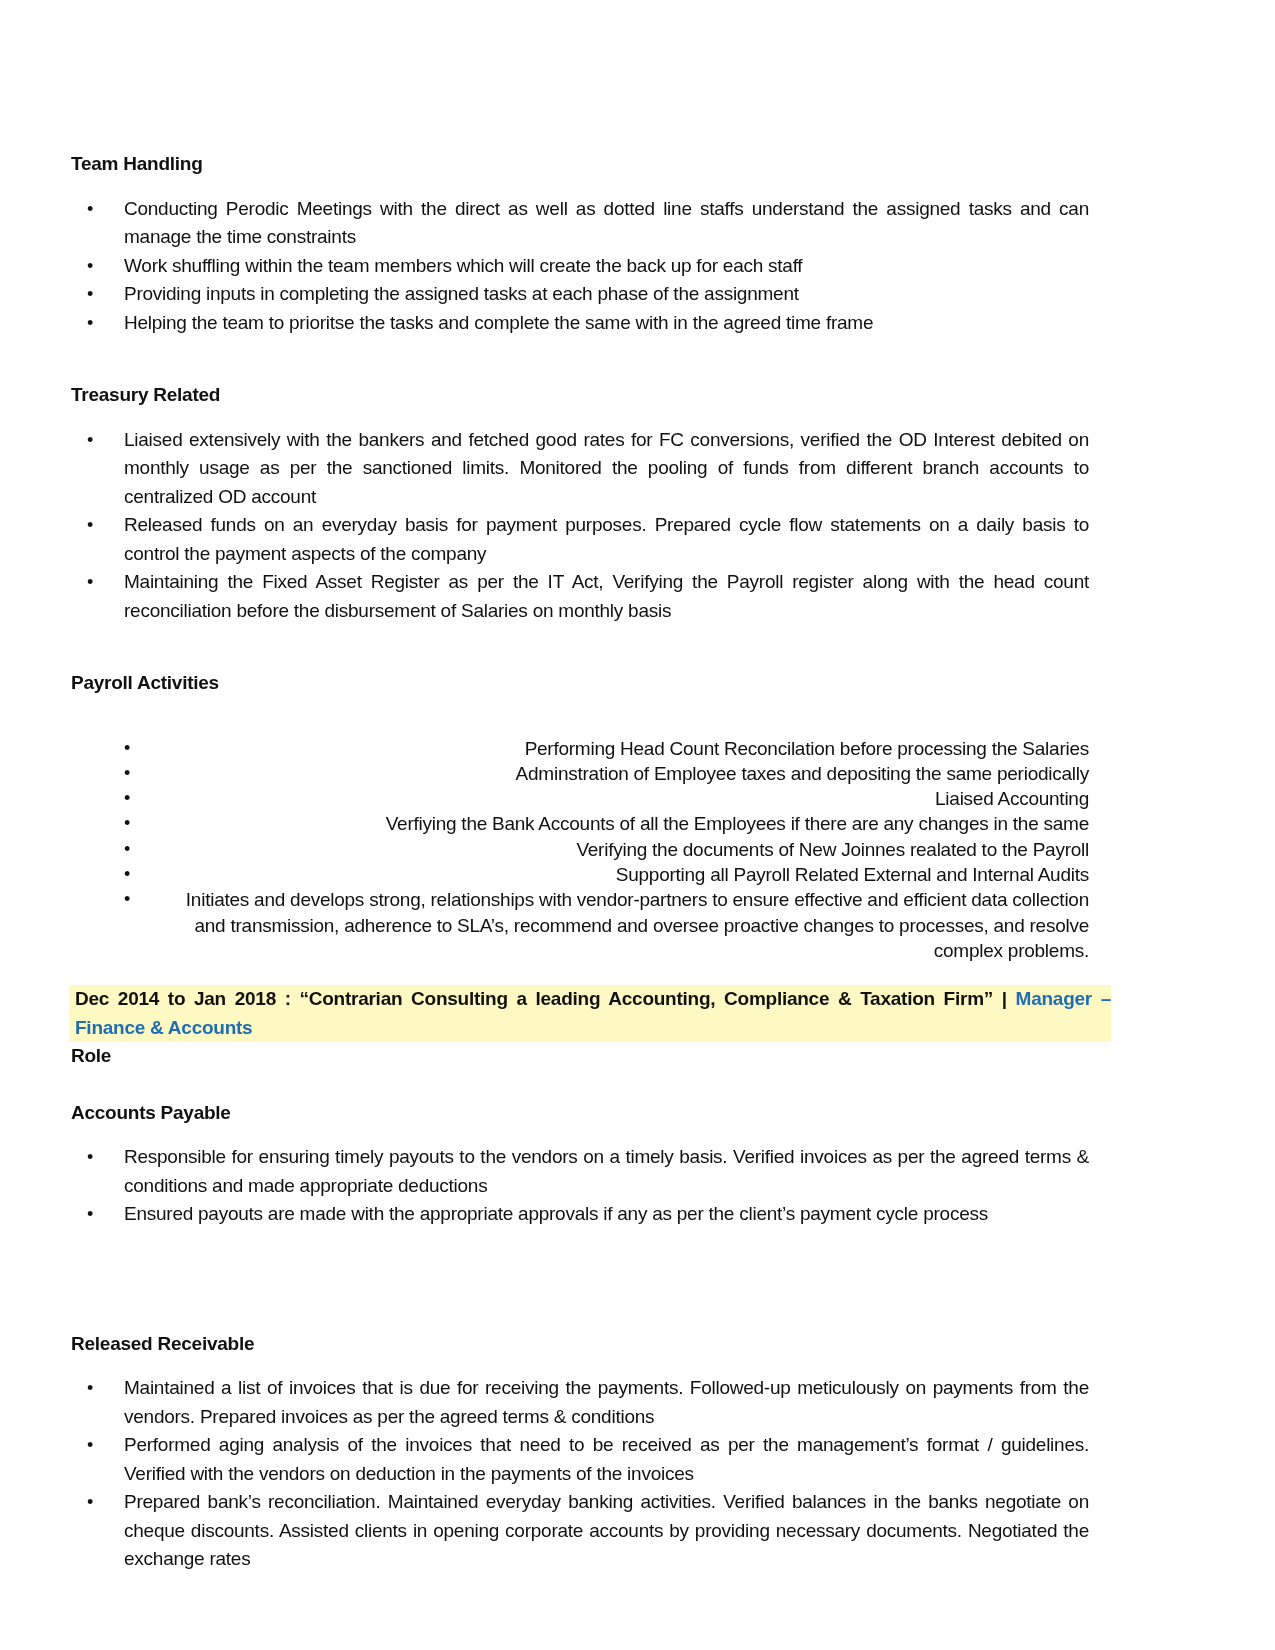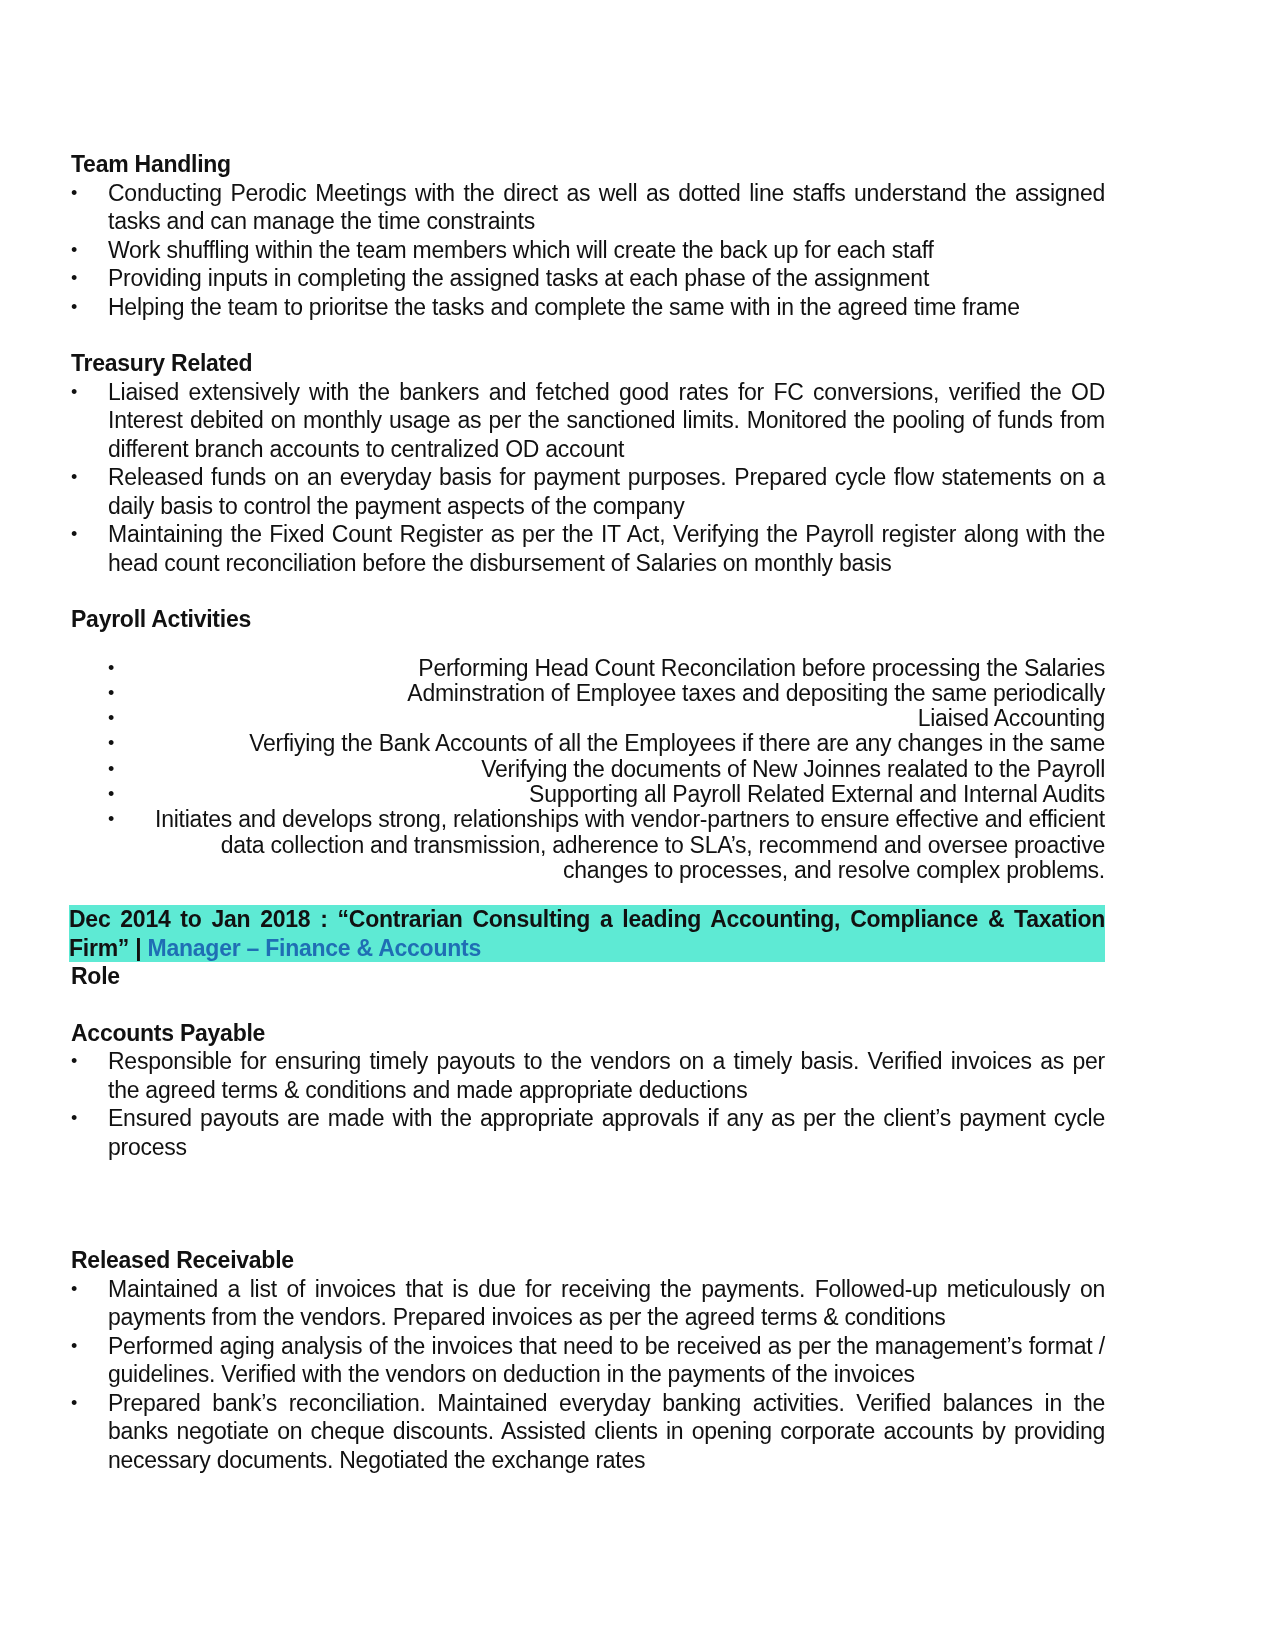--- a/index.html
+++ b/index.html
@@ -1,27 +1,27 @@
 <!DOCTYPE html>
 <html><head>
   <meta charset="utf-8">
   <style>
     html, body { margin: 0; padding: 0; background: #ffffff; }
     body { width: 1275px; height: 1650px; position: relative; overflow: hidden;
       font-family: "Liberation Sans", "DejaVu Sans", sans-serif; color: #111; }
-    .page { position: absolute; left: 71px; top: 150px; width: 1034px; font-size: 23px; line-height: 28.5px; letter-spacing: -0.25px; }
+    .page { position: absolute; left: 71px; top: 150px; width: 1034px; font-size: 19px; line-height: 28.5px; letter-spacing: -0.25px; }
     .heading { font-weight: bold; margin: 0; }
-    ul { list-style: none; margin: 0; padding: 0; }
+    ul { list-style: none; margin: 16px; padding: 0; }
     li.b { position: relative; padding-left: 37px; text-align: justify; }
     li.b::before { content: "\2022"; position: absolute; left: 0; top: 0; font-size: 18px; }
     .gap { height: 28px; }
     .payroll-list { padding-top: 22px; }
     .payroll-list li.b { padding-left: 72px; line-height: 25.3px; text-align: right; }
     .payroll-list li.b::before { left: 37px; }
-    .band { background: #5eead4; margin-left: -2px; padding-left: 0; width: 1036px; font-weight: bold; margin-top: 22px; text-align: justify; }
+    .band { background: #fef9c3; margin-left: -2px; padding-left: 6px; width: 1036px; font-weight: bold; margin-top: 22px; text-align: justify; }
     .accent { color: #1f6eb4; }
     .para { text-align: justify; }
   </style>
 </head>
 <body>
 
 <div class="page">
 
   <p class="heading">Team Handling</p>
   <ul>
@@ -30,21 +30,21 @@
     <li class="b">Providing inputs in completing the assigned tasks at each phase of the assignment</li>
     <li class="b">Helping the team to prioritse the tasks and complete the same with in the agreed time frame</li>
   </ul>
 
   <div class="gap"></div>
 
   <p class="heading">Treasury Related</p>
   <ul>
     <li class="b">Liaised extensively with the bankers and fetched good rates for FC conversions, verified the OD Interest debited on monthly usage as per the sanctioned limits. Monitored the pooling of funds from different branch accounts to centralized OD account</li>
     <li class="b">Released funds on an everyday basis for payment purposes. Prepared cycle flow statements on a daily basis to control the payment aspects of the company</li>
-    <li class="b">Maintaining the Fixed Count Register as per the IT Act, Verifying the Payroll register along with the head count reconciliation before the disbursement of Salaries on monthly basis</li>
+    <li class="b">Maintaining the Fixed Asset Register as per the IT Act, Verifying the Payroll register along with the head count reconciliation before the disbursement of Salaries on monthly basis</li>
   </ul>
 
   <div class="gap"></div>
 
   <p class="heading">Payroll Activities</p>
   <ul class="payroll-list">
     <li class="b">Performing Head Count Reconcilation before processing the Salaries</li>
     <li class="b">Adminstration of  Employee  taxes and depositing the same periodically</li>
     <li class="b">Liaised Accounting</li>
     <li class="b">Verfiying the Bank Accounts of all the Employees if there are any changes in the same</li>

